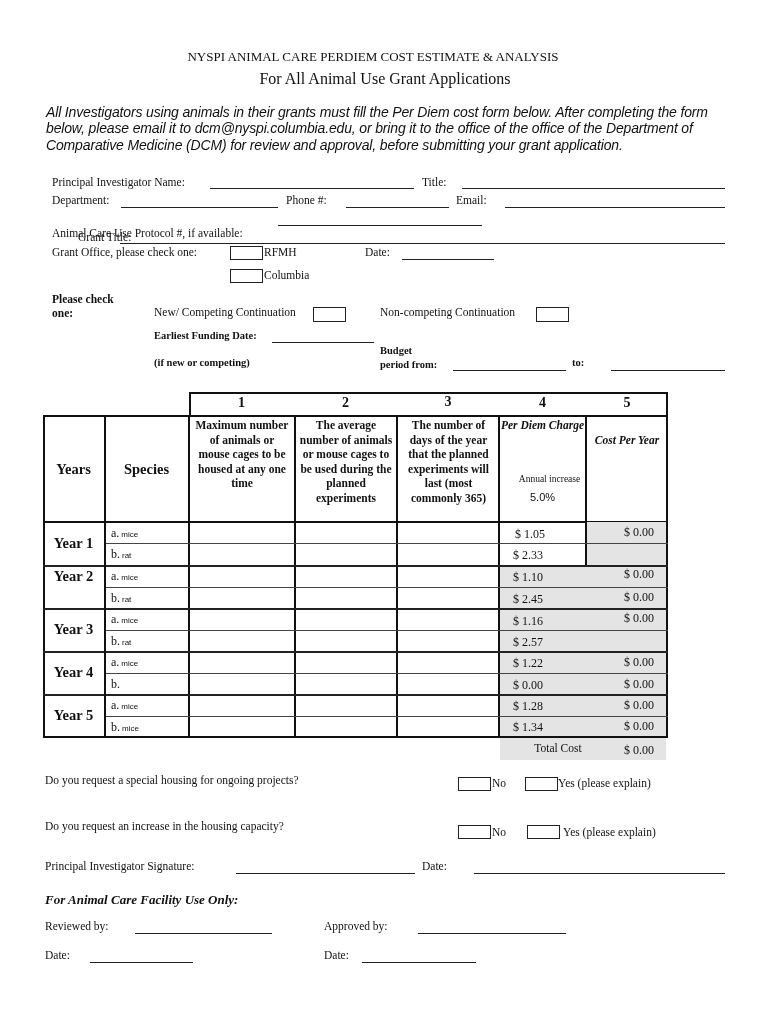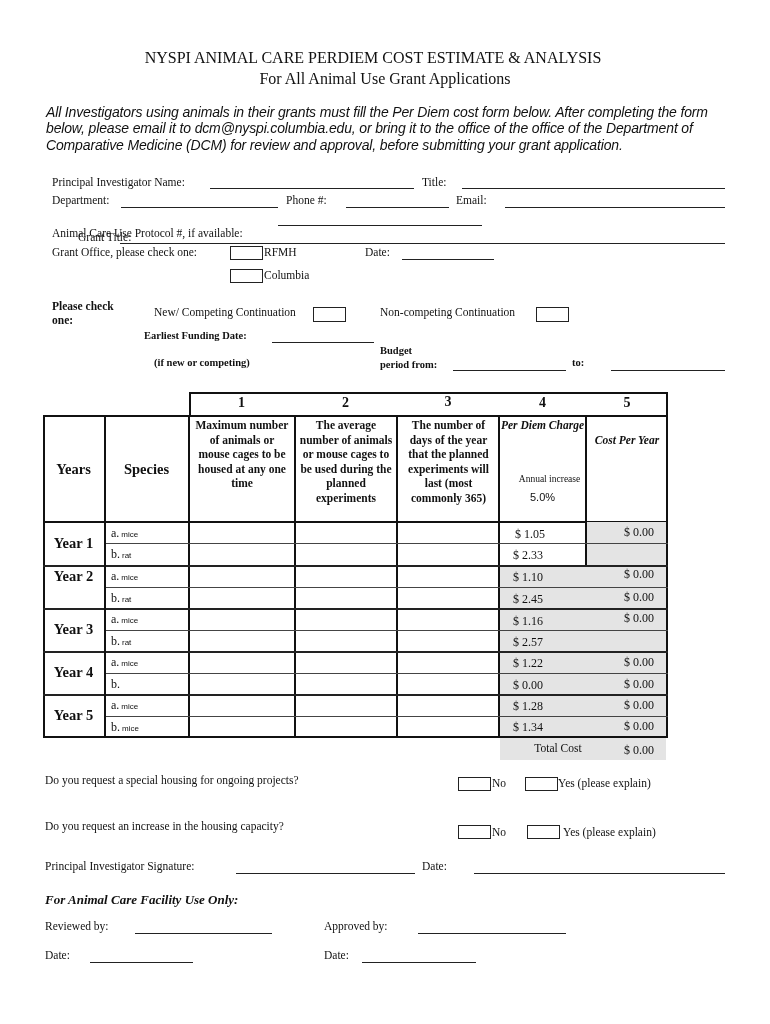--- a/index.html
+++ b/index.html
@@ -1,20 +1,20 @@
 <!DOCTYPE html>
 <html><head>
 <meta charset="utf-8">
 <style>
   * { box-sizing: border-box; margin: 0; padding: 0; }
   html, body { width: 770px; height: 1024px; background: #ffffff; overflow: hidden; }
   body { position: relative; font-family: "Liberation Serif", serif; color: #111; }
   .abs { position: absolute; }
   .sans { font-family: "Liberation Sans", sans-serif; }
-  .title1 { left: 0; width: 746px; top: 49px; text-align: center; font-size: 16px; }
+  .title1 { left: 0; width: 746px; top: 49px; text-align: center; font-size: 13px; }
   .title2 { left: 0; width: 770px; top: 70px; text-align: center; font-size: 16px; }
   .intro { left: 46px; top: 104px; width: 680px; font-size: 14px; font-style: italic; line-height: 16.3px; font-family: "Liberation Sans", sans-serif; letter-spacing: -0.15px; }
   .lbl { font-size: 11.5px; white-space: nowrap; }
   .line { border-bottom: 1px solid #222; height: 1px; }
   .cbox { border: 1.5px solid #222; width: 33px; height: 14px; background: #fff; }
   .bold { font-weight: bold; }
   .th { font-weight: bold; font-size: 11.5px; text-align: center; line-height: 14.5px; }
   .year { font-weight: bold; font-size: 14.5px; }
   .spec { font-size: 12px; }
   .spec small { font-family: "Liberation Sans", sans-serif; font-size: 8px; margin-left: 2px; }
@@ -47,30 +47,30 @@
 <div class="abs line" style="left:120px;top:243px;width:605px;"></div>
 
 <div class="abs lbl" style="left:52px;top:246px;">Grant Office, please check one:</div>
 <div class="abs cbox" style="left:230px;top:246px;"></div>
 <div class="abs lbl" style="left:264px;top:246px;">RFMH</div>
 <div class="abs lbl" style="left:365px;top:246px;">Date:</div>
 <div class="abs line" style="left:402px;top:259px;width:92px;"></div>
 <div class="abs cbox" style="left:230px;top:269px;"></div>
 <div class="abs lbl" style="left:264px;top:269px;">Columbia</div>
 
-<div class="abs lbl bold" style="left:52px;top:299px;line-height:14px;">
+<div class="abs lbl bold" style="left:52px;top:292px;line-height:14px;">
   <div>Please check</div>
   <div>one:</div>
 </div>
 <div class="abs lbl" style="left:154px;top:306px;">New/ Competing Continuation</div>
 <div class="abs cbox" style="left:313px;top:307px;height:15px;"></div>
 <div class="abs lbl" style="left:380px;top:306px;">Non-competing Continuation</div>
 <div class="abs cbox" style="left:536px;top:307px;height:15px;"></div>
 
-<div class="abs lbl bold" style="left:144px;top:330px;font-size:10.5px;">Earliest Funding Date:</div>
+<div class="abs lbl bold" style="left:154px;top:330px;font-size:10.5px;">Earliest Funding Date:</div>
 <div class="abs line" style="left:272px;top:342px;width:102px;"></div>
 <div class="abs lbl bold" style="left:154px;top:357px;font-size:10.5px;">(if new or competing)</div>
 <div class="abs lbl bold" style="left:380px;top:344px;font-size:10.5px;line-height:14px;">
   <div>Budget</div>
   <div>period from:</div>
 </div>
 <div class="abs line" style="left:453px;top:370px;width:113px;"></div>
 <div class="abs lbl bold" style="left:572px;top:357px;font-size:10.5px;">to:</div>
 <div class="abs line" style="left:611px;top:370px;width:114px;"></div>
 

